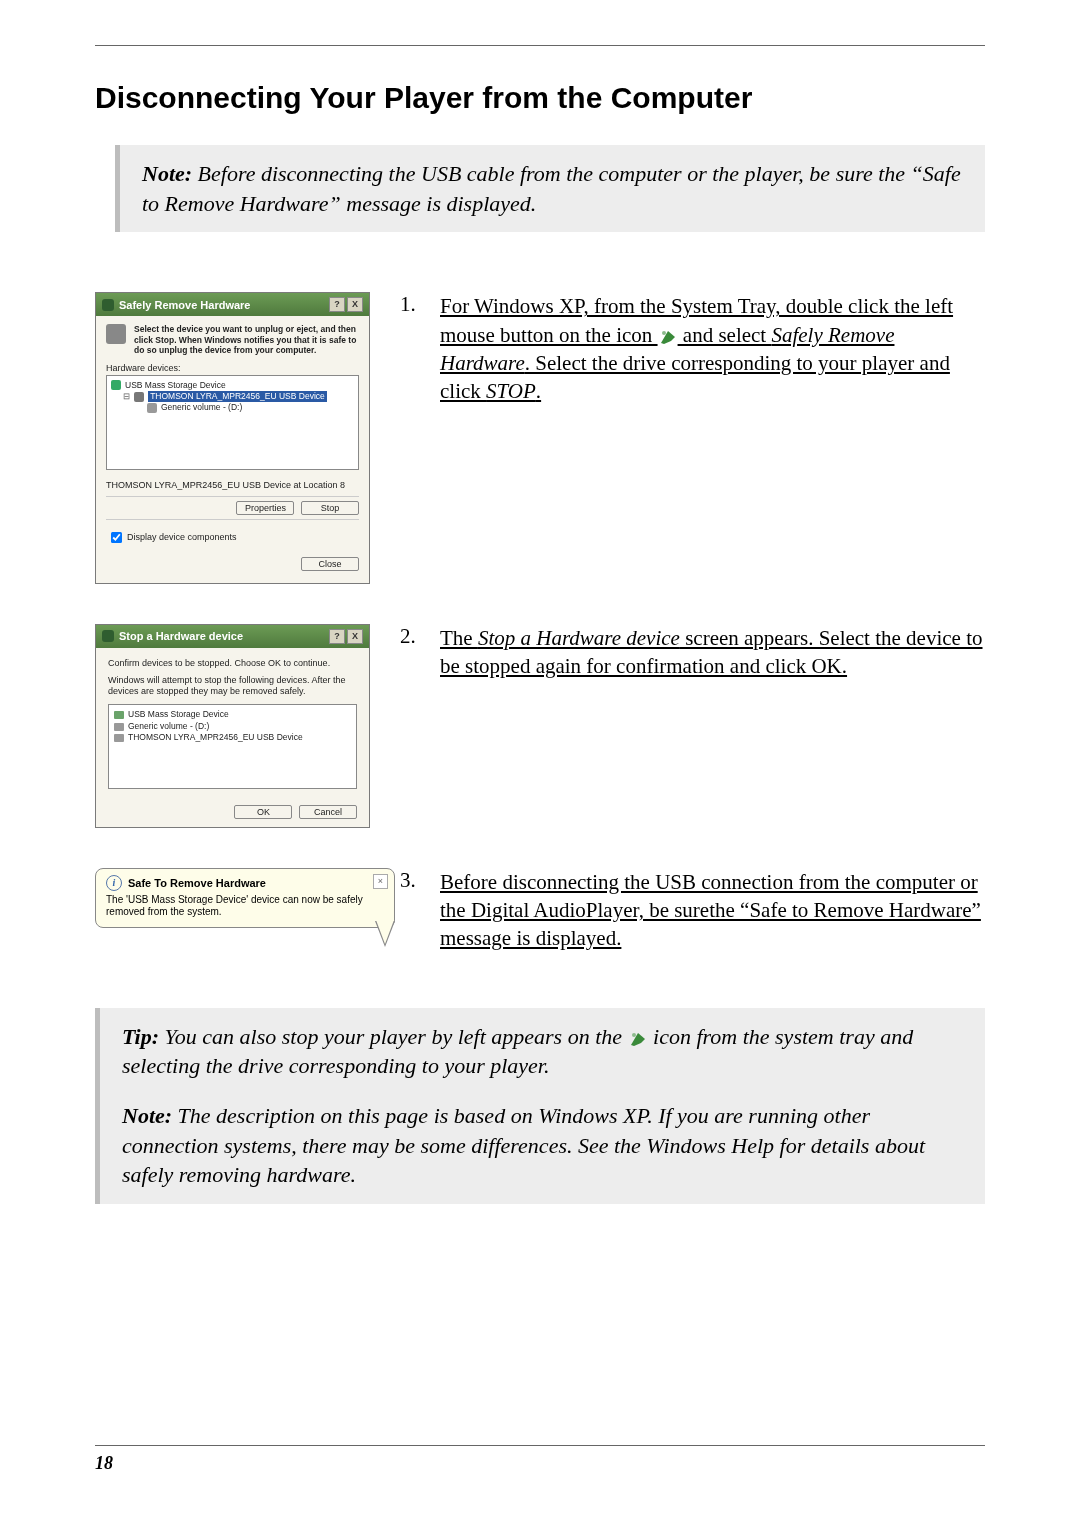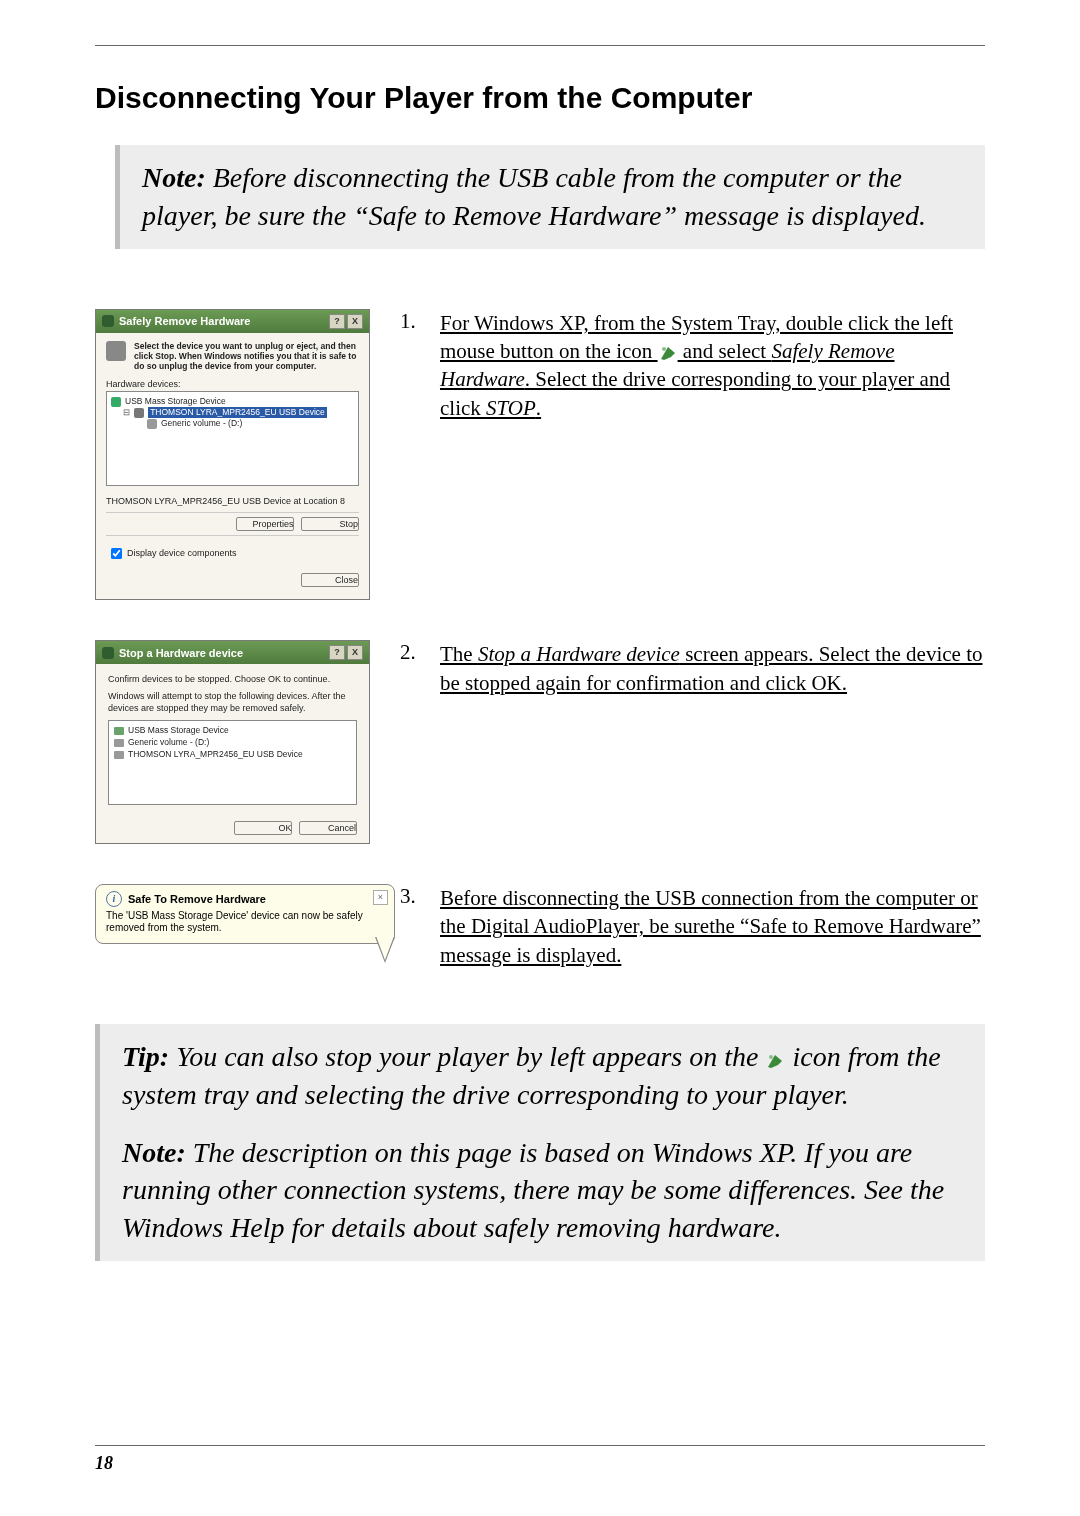--- a/index.html
+++ b/index.html
@@ -45,21 +45,21 @@
     margin-left: 20px;
     margin-bottom: 60px;
   }
   .note-box.last {
     margin-left: 0;
     margin-bottom: 0;
     margin-top: 50px;
   }
   .note-text {
     font-style: italic;
-    font-size: 28px;
+    font-size: 22px;
     line-height: 1.35;
   }
   .note-label {
     font-weight: bold;
   }
   .step-row {
     display: flex;
     gap: 30px;
     margin-bottom: 40px;
     align-items: flex-start;
@@ -158,21 +158,21 @@
     border-bottom: 1px solid #ccc;
     padding: 4px 0;
     margin-top: 2px;
   }
   .win-btn {
     display: inline-block;
     background: #F6F4EC;
     border: 1px solid #888;
     padding: 1px 0;
     width: 56px;
-    text-align: right;
+    text-align: center;
     font-size: 9px;
     margin-left: 4px;
     border-radius: 2px;
   }
   .d1-check { font-size: 9px; padding: 8px 0 10px 0; }
   .d1-check input { vertical-align: middle; margin-right: 4px; transform: scale(0.85); }
   .d1-close { text-align: right; padding-bottom: 6px; }
 
   
   .dialog2 {

